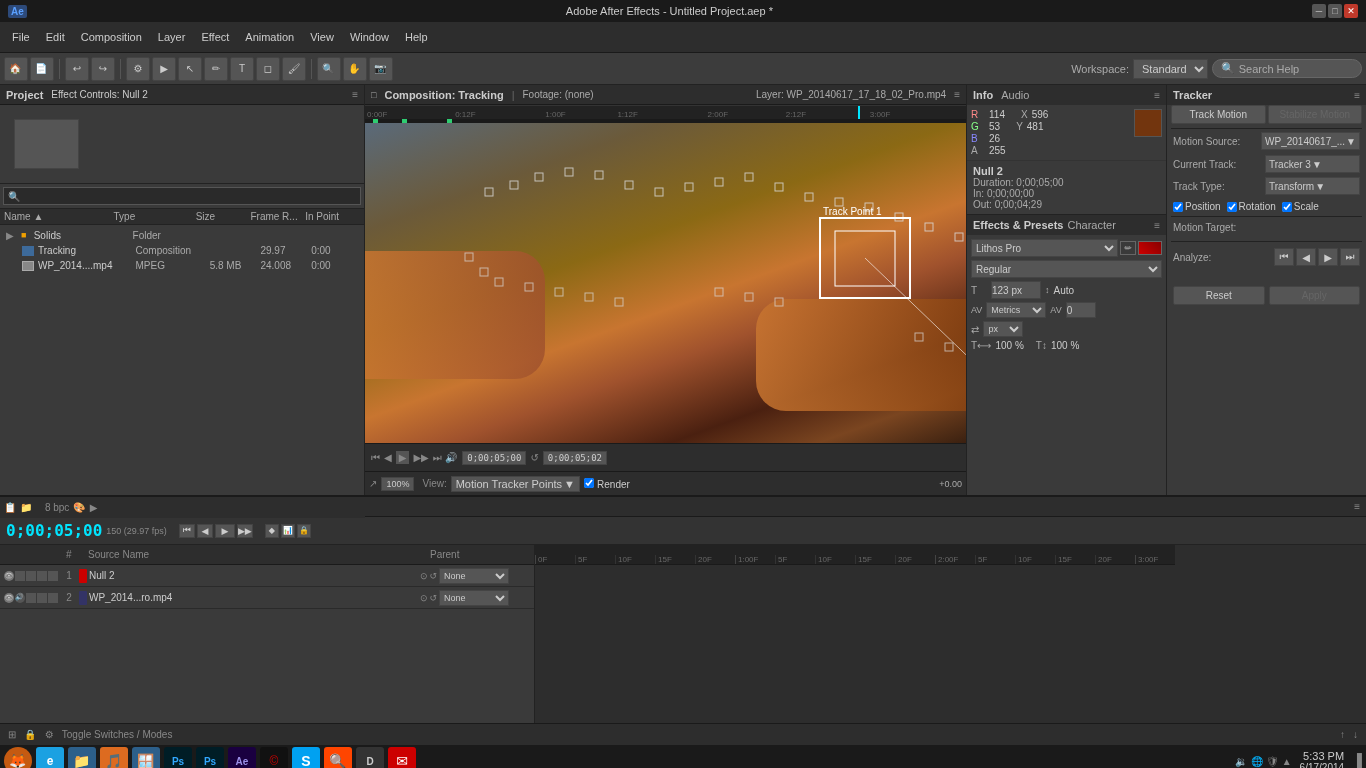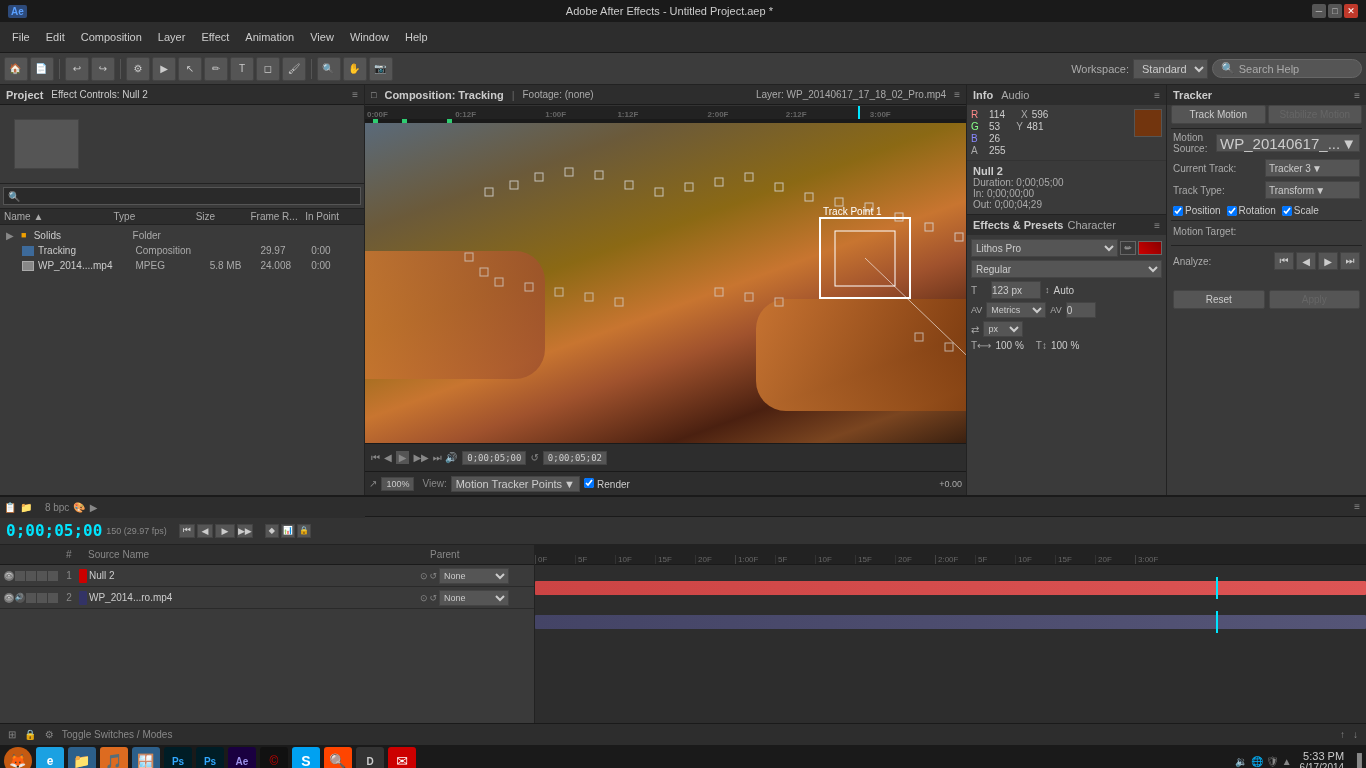--- a/index.html
+++ b/index.html
@@ -72,21 +72,21 @@
     #bottom-panel { height: 250px; background: #3a3a3a; border-top: 1px solid #222; display: flex; flex-direction: column; }
     
     .layer-row { height: 22px; display: flex; align-items: center; padding: 0 4px; gap: 2px; border-bottom: 1px solid #2a2a2a; }
     
     
     #taskbar { height: 32px; background: #1a1a1a; display: flex; align-items: center; justify-content: space-between; padding: 0 4px; }
     .taskbar-icons { display: flex; gap: 4px; align-items: center; }
     .taskbar-icon { width: 28px; height: 28px; border-radius: 3px; display: flex; align-items: center; justify-content: center; cursor: pointer; font-size: 14px; }
     .taskbar-sys { display: flex; align-items: center; gap: 8px; color: #ccc; font-size: 11px; }
 
-    .comp-timeline-ruler { height: 18px; background: #222; display: flex; align-items: center; overflow: hidden; border-top: 1px solid #333; position: relative; font-weight: bold; }
+    .comp-timeline-ruler { height: 18px; background: #222; display: flex; align-items: center; overflow: hidden; border-top: 1px solid #333; position: relative; }
     .comp-playhead { position: absolute; width: 2px; height: 100%; background: #00e5ff; }
   </style>
 </head>
 <body>
 
 <div id="titlebar">
   <div style="display:flex;align-items:center;gap:4px;">
     <span style="background:#2d4a7a;color:#5aa0ff;font-weight:bold;font-size:10px;padding:1px 3px;border-radius:2px;">Ae</span>
   </div>
   <span style="font-size:11px;color:#ccc;flex:1;text-align:center;">Adobe After Effects - Untitled Project.aep *</span>
@@ -446,21 +446,21 @@
 
     <div style="display:flex;gap:2px;padding:0 4px 4px;">
       <button style="flex:1;padding:3px 4px;background:#555;border:1px solid #444;color:#ccc;font-size:10px;cursor:pointer;border-radius:2px;">Track Motion</button>
       <button style="flex:1;padding:3px 4px;background:#555;border:1px solid #444;color:#666;font-size:10px;cursor:pointer;border-radius:2px;">Stabilize Motion</button>
     </div>
 
     <div style="height:1px;background:#222;margin:0 4px;"></div>
 
     <div style="display:flex;align-items:center;padding:3px 6px;gap:2px;">
       <span style="color:#aaa;font-size:10px;width:90px;">Motion Source:</span>
-      <div style="background:#555;border:1px solid #444;color:#ccc;font-size:15px;flex:1;height:18px;padding:1px 3px;display:flex;align-items:center;gap:1px;">
+      <div style="background:#555;border:1px solid #444;color:#ccc;font-size:10px;flex:1;height:18px;padding:1px 3px;display:flex;align-items:center;gap:1px;">
         <span>WP_20140617_...</span>
         <span>▼</span>
       </div>
     </div>
 
     <div style="display:flex;align-items:center;padding:2px 6px;gap:2px;">
       <span style="color:#aaa;font-size:10px;width:90px;">Current Track:</span>
       <div style="background:#555;border:1px solid #444;color:#ccc;font-size:10px;flex:1;height:18px;padding:1px 3px;display:flex;align-items:center;gap:1px;">
         <span>Tracker 3</span>
         <span>▼</span>
@@ -584,21 +584,21 @@
         <div style="display:flex;align-items:center;gap:2px;width:110px;">
           <span style="font-size:9px;color:#888;cursor:pointer;">⊙</span>
           <span style="font-size:9px;color:#888;cursor:pointer;">↺</span>
           <select style="background:#555;border:1px solid #444;color:#ccc;font-size:9px;height:16px;width:70px;">
             <option>None</option>
           </select>
         </div>
       </div>
     </div>
 
-    <div style="flex:1;background:#2d2d2d;display:flex;flex-direction:column;overflow:hidden;gap:12px;">
+    <div style="flex:1;background:#2d2d2d;display:flex;flex-direction:row;overflow:hidden;gap:12px;">
 
       <div style="height:20px;background:#222;display:flex;align-items:flex-end;overflow:hidden;border-bottom:1px solid #1a1a1a;">
         <div style="font-size:8px;color:#666;padding:0 2px;border-left:1px solid #444;min-width:40px;">0F</div>
         <div style="font-size:8px;color:#666;padding:0 2px;border-left:1px solid #333;min-width:40px;">5F</div>
         <div style="font-size:8px;color:#666;padding:0 2px;border-left:1px solid #333;min-width:40px;">10F</div>
         <div style="font-size:8px;color:#666;padding:0 2px;border-left:1px solid #333;min-width:40px;">15F</div>
         <div style="font-size:8px;color:#666;padding:0 2px;border-left:1px solid #333;min-width:40px;">20F</div>
         <div style="font-size:8px;color:#666;padding:0 2px;border-left:1px solid #444;min-width:40px;">1:00F</div>
         <div style="font-size:8px;color:#666;padding:0 2px;border-left:1px solid #333;min-width:40px;">5F</div>
         <div style="font-size:8px;color:#666;padding:0 2px;border-left:1px solid #333;min-width:40px;">10F</div>

